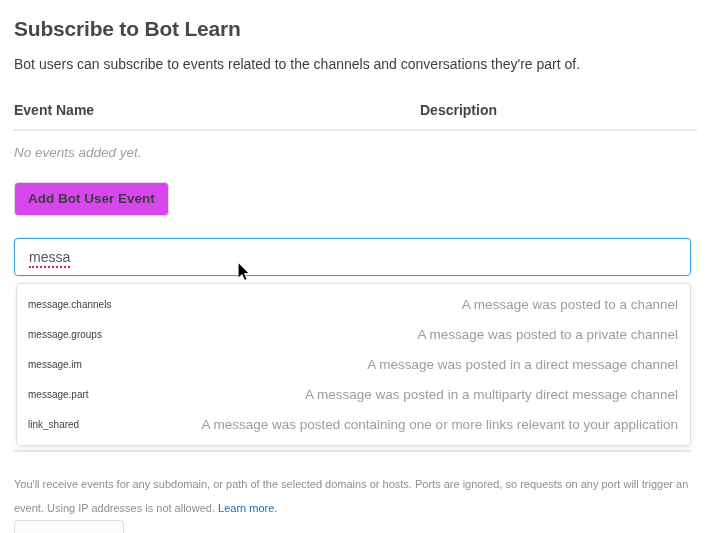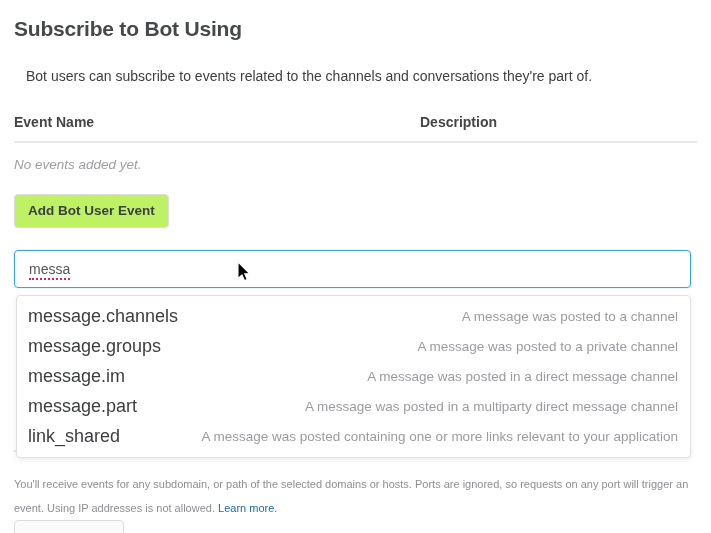--- a/index.html
+++ b/index.html
@@ -31,21 +31,21 @@
     color: #45494c;
     letter-spacing: -0.2px;
     margin: 0;
     padding-top: 16px;
     line-height: 26px;
   }
   .section-desc {
     font-size: 14px;
     color: #3d3e42;
     line-height: 20px;
-    margin: 12px;
+    margin: 0;
     padding-top: 12px;
   }
 
   
   .events-table {
     width: 100%;
     margin-top: 28px;
     border-collapse: collapse;
     table-layout: fixed;
   }
@@ -67,21 +67,21 @@
     border: none;
   }
 
   
   .btn {
     display: inline-block;
     font-family: "Liberation Sans", sans-serif;
     font-size: 13.5px;
     font-weight: bold;
     color: #3d3e42;
-    background: #bef264;
+    background: #d946ef;
     border: 1px solid #dddddd;
     border-radius: 4px;
     padding: 8px 13px;
     cursor: pointer;
     line-height: 16px;
   }
   .add-event-wrap { margin-top: 22px; }
 
   
   .combo-wrap {
@@ -134,21 +134,21 @@
   }
   .dd-item {
     display: flex;
     align-items: center;
     justify-content: space-between;
     padding: 0 12px 0 11px;
     height: 30px;
     cursor: pointer;
   }
   .dd-name {
-    font-size: 18px;
+    font-size: 10px;
     color: #3d3e42;
     white-space: nowrap;
   }
   .dd-desc {
     font-size: 13.5px;
     color: #9b9ba3;
     white-space: nowrap;
     text-align: right;
   }
 
@@ -197,21 +197,21 @@
     height: 22px;
     z-index: 60;
     pointer-events: none;
   }
 </style>
 </head>
 <body>
 
 <div class="page">
 
-  <h2 class="section-title">Subscribe to Bot Using</h2>
+  <h2 class="section-title">Subscribe to Bot Learn</h2>
 
   <p class="section-desc">Bot users can subscribe to events related to the channels and conversations they're part of.</p>
 
   <table class="events-table">
     <thead>
       <tr>
         <th class="col-name">Event Name</th>
         <th class="col-desc">Description</th>
       </tr>
     </thead>

